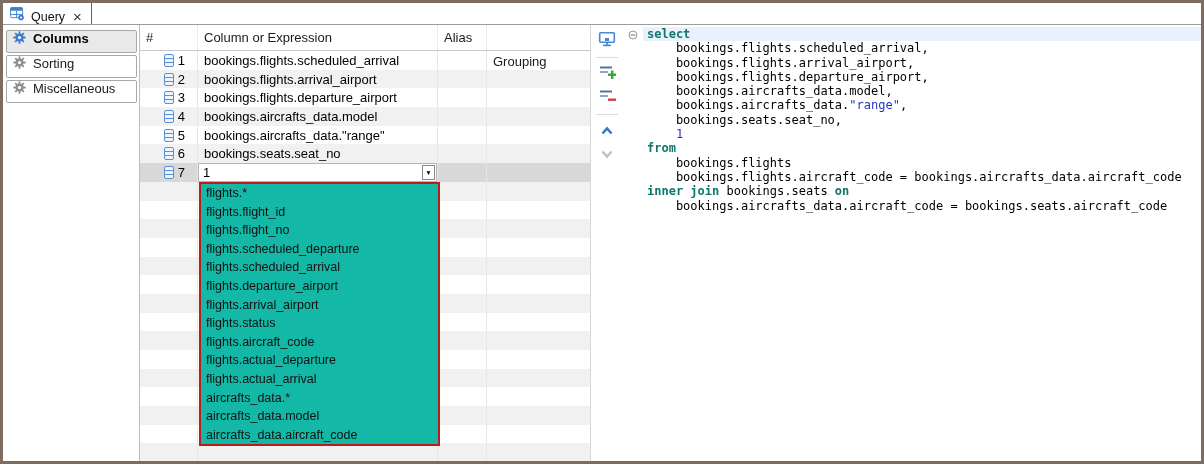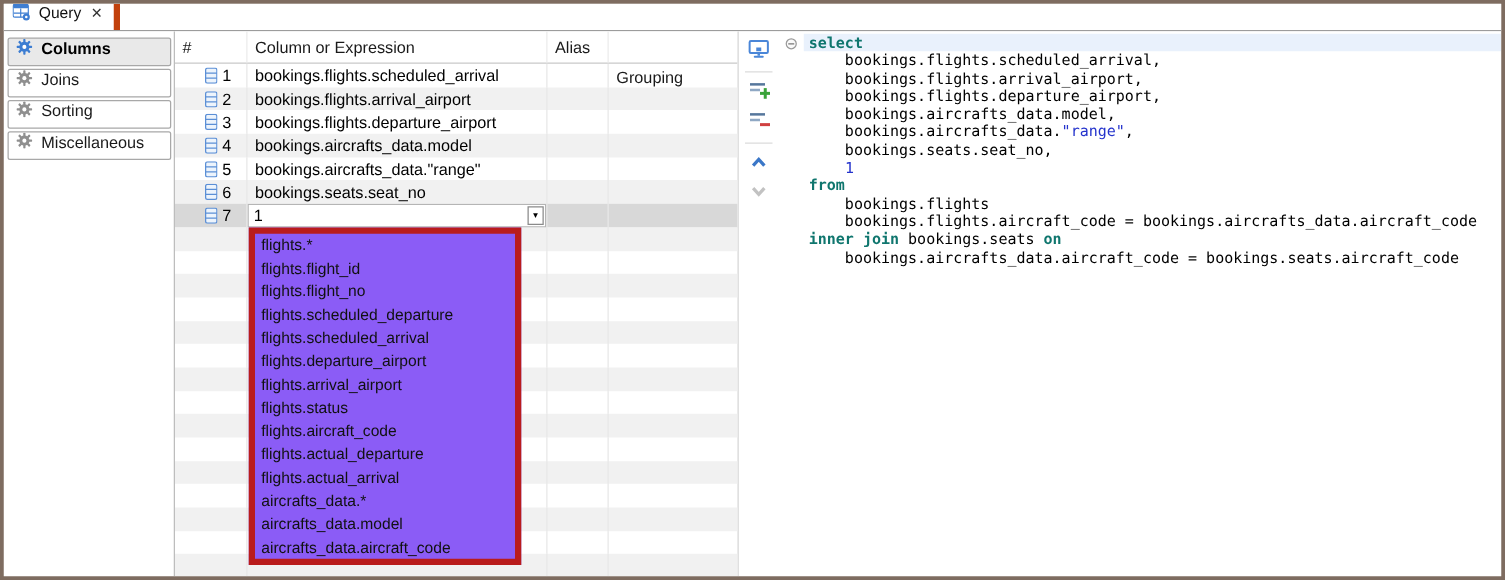--- a/index.html
+++ b/index.html
@@ -2,21 +2,21 @@
 <html><head>
 <meta charset="utf-8">
 <style>
   * { margin:0; padding:0; box-sizing:border-box; }
   html,body { width:1204px; height:464px; background:#fff; }
   body { font-family:"Liberation Sans", sans-serif; }
   .window { width:1204px; height:464px; border:3px solid #7e6c60; background:#fff; overflow:hidden; display:flex; flex-direction:column; }
 
   
   .tabbar { height:22px; border-bottom:1px solid #9c9c9c; display:flex; background:#fff; flex:0 0 auto; }
-  .tab { display:flex; align-items:flex-start; gap:6px; padding:0 9px 0 7px; border-right:5px solid #c2410c; background:#fff; font-size:12.5px; color:#111; }
+  .tab { display:flex; align-items:flex-end; gap:6px; padding:0 9px 0 7px; border-right:1px solid #c2410c; background:#fff; font-size:12.5px; color:#111; }
   .tab .close { color:#333; font-size:15px; line-height:1; margin-left:2px; cursor:default; }
 
   
   .main { flex:1; display:flex; overflow:hidden; }
 
   
   .sidebar { width:137px; flex:0 0 auto; border-right:1px solid #bdbdbd; padding-top:5px; background:#fff; }
   .side-item { height:23px; margin:0 2px 2px 3px; border:1px solid #a8a8a8; border-radius:2px; display:flex; gap:7px; padding-left:6px; font-size:13px; color:#1a1a1a; background:#fff; }
   .side-item.selected { background:#e9e9e9; font-weight:bold; color:#000; }
 
@@ -34,21 +34,21 @@
   .row.selected { background:#d8d8d8; }
   .td { display:flex; align-items:center; border-right:1px solid #e7e7e7; overflow:hidden; }
   .td:last-child { border-right:none; }
   .td.c-num { justify-content:flex-end; padding-right:12px; gap:4px; }
   .td.c-expr { padding-left:6px; white-space:nowrap; }
   .td.c-group { justify-content:center; padding-left:0; }
   .editor { position:relative; width:100%; height:100%; background:#fff; border:1px solid #b5b5b5; display:flex; align-items:center; padding-left:4px; }
   .combo-btn { position:absolute; right:1px; top:1px; bottom:1px; width:13px; border:1px solid #8a8a8a; background:#fff; display:flex; align-items:center; justify-content:center; font-size:6.5px; color:#000; }
 
   
-  .dropdown { position:absolute; left:59px; top:157px; width:218px; background:#8b5cf6; border:5px solid #b91c1c; z-index:6; }
+  .dropdown { position:absolute; left:59px; top:157px; width:241px; background:#14b8a6; border:2px solid #b91c1c; z-index:6; }
   .dd-item { height:18.6px; line-height:18.5px; padding-left:5px; font-size:12.5px; color:#111; white-space:nowrap; overflow:hidden; }
 
   
   .vtoolbar { width:32px; flex:0 0 auto; display:flex; flex-direction:column; align-items:center; padding-top:4px; background:#fff; }
   .tool-btn { width:26px; height:22px; display:flex; align-items:center; justify-content:center; margin:1px 0; }
   .tool-sep { width:22px; border-top:1px solid #dcdcdc; margin:4px 0; }
 
   
   .sql-panel { flex:1; position:relative; overflow:hidden; font-family:"DejaVu Sans Mono", monospace; font-size:12px; padding-top:2px; background:#fff; }
   .code-line { height:14.3px; line-height:14.3px; white-space:pre; margin-left:20px; padding-left:4px; color:#000; }
@@ -109,26 +109,20 @@
         <div class="side-item selected">
           <svg width="13" height="13" viewBox="0 0 16 16" fill="#3c7dd2">
             <use href="#gear16"></use>
           </svg>
           <span>Columns</span>
         </div>
         <div class="side-item">
           <svg width="13" height="13" viewBox="0 0 16 16" fill="#8f8f8f">
             <use href="#gear16"></use>
           </svg>
-          <span>Joins</span>
-        </div>
-        <div class="side-item">
-          <svg width="13" height="13" viewBox="0 0 16 16" fill="#8f8f8f">
-            <use href="#gear16"></use>
-          </svg>
           <span>Sorting</span>
         </div>
         <div class="side-item">
           <svg width="13" height="13" viewBox="0 0 16 16" fill="#8f8f8f">
             <use href="#gear16"></use>
           </svg>
           <span>Miscellaneous</span>
         </div>
       </div>
 

